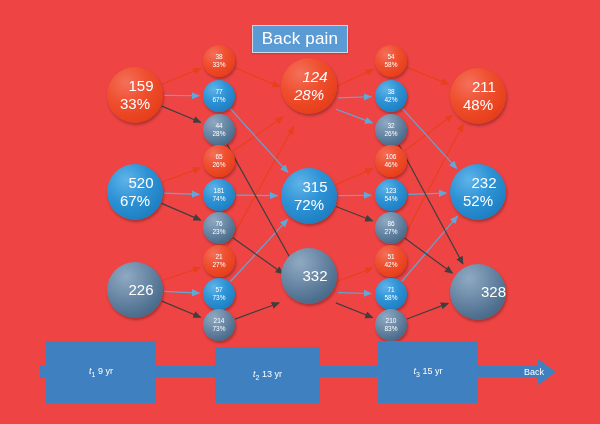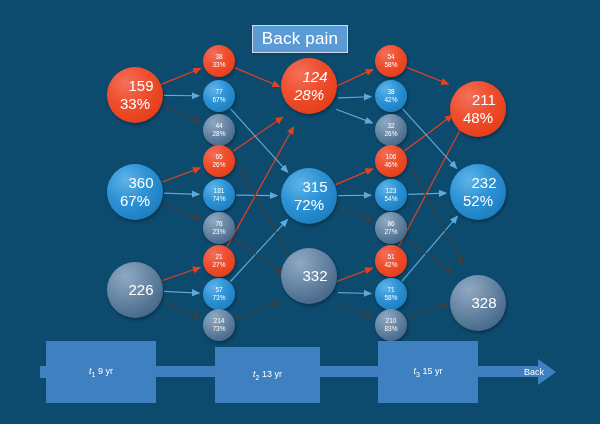--- a/index.html
+++ b/index.html
@@ -6,21 +6,21 @@
   html, body {
     margin: 0; padding: 0;
     width: 600px; height: 424px;
     background: #ffffff;
     font-family: "Liberation Sans", sans-serif;
     overflow: hidden;
   }
   #stage {
     position: relative;
     width: 600px; height: 424px;
-    background: #0c4a6e;
+    background: #ef4444;
   }
   #edges {
     position: absolute; left: 0; top: 0;
     width: 600px; height: 424px;
     pointer-events: none;
   }
   
   .title-box {
     position: absolute;
     left: 252px; top: 25px;
@@ -156,21 +156,21 @@
   <div class="title-box">
     <span>Back pain</span>
   </div>
 
   <div id="node-layer">
       <div class="node big c-orange" style="left: 107px; top: 67px; width: 56px; height: 56px;">
         <span class="v1">159</span>
         <span class="v2">33%</span>
       </div>
       <div class="node big c-blue" style="left: 107px; top: 164px; width: 56px; height: 56px;">
-        <span class="v1">360</span>
+        <span class="v1">520</span>
         <span class="v2">67%</span>
       </div>
       <div class="node big c-dark" style="left: 107px; top: 262px; width: 56px; height: 56px;">
         <span class="v1">226</span>
       </div>
       <div class="node small c-orange" style="left: 203px; top: 45px; width: 32px; height: 32px;">
         <span class="v1">38</span>
         <span class="v2">33%</span>
       </div>
       <div class="node small c-blue" style="left: 203px; top: 80px; width: 32px; height: 32px;">
@@ -245,29 +245,29 @@
         <span class="v2">42%</span>
       </div>
       <div class="node small c-blue" style="left: 375px; top: 278px; width: 32px; height: 32px;">
         <span class="v1">71</span>
         <span class="v2">58%</span>
       </div>
       <div class="node small c-dark" style="left: 375px; top: 309px; width: 32px; height: 32px;">
         <span class="v1">210</span>
         <span class="v2">83%</span>
       </div>
-      <div class="node big c-orange" style="left: 450px; top: 81px; width: 56px; height: 56px;">
+      <div class="node big c-orange" style="left: 450px; top: 68px; width: 56px; height: 56px;">
         <span class="v1">211</span>
         <span class="v2">48%</span>
       </div>
       <div class="node big c-blue" style="left: 450px; top: 164px; width: 56px; height: 56px;">
         <span class="v1">232</span>
         <span class="v2">52%</span>
       </div>
-      <div class="node big c-dark" style="left: 450px; top: 275px; width: 56px; height: 56px;">
+      <div class="node big c-dark" style="left: 450px; top: 264px; width: 56px; height: 56px; align-items: flex-end;">
         <span class="v1">328</span>
       </div>
     </div>
 
   <div>
     <div class="tl-stub" style="left:40px; top:366px; width:14px; height:12px;"></div>
     <div class="tl-line" style="left:50px; top:366px; width:490px;"></div>
     <div class="tl-arrow" style="left:538px; top:359px;"></div>
     <div class="time-label" style="left:524px; top:367px;">Back</div>
     <div id="tl-boxes">

